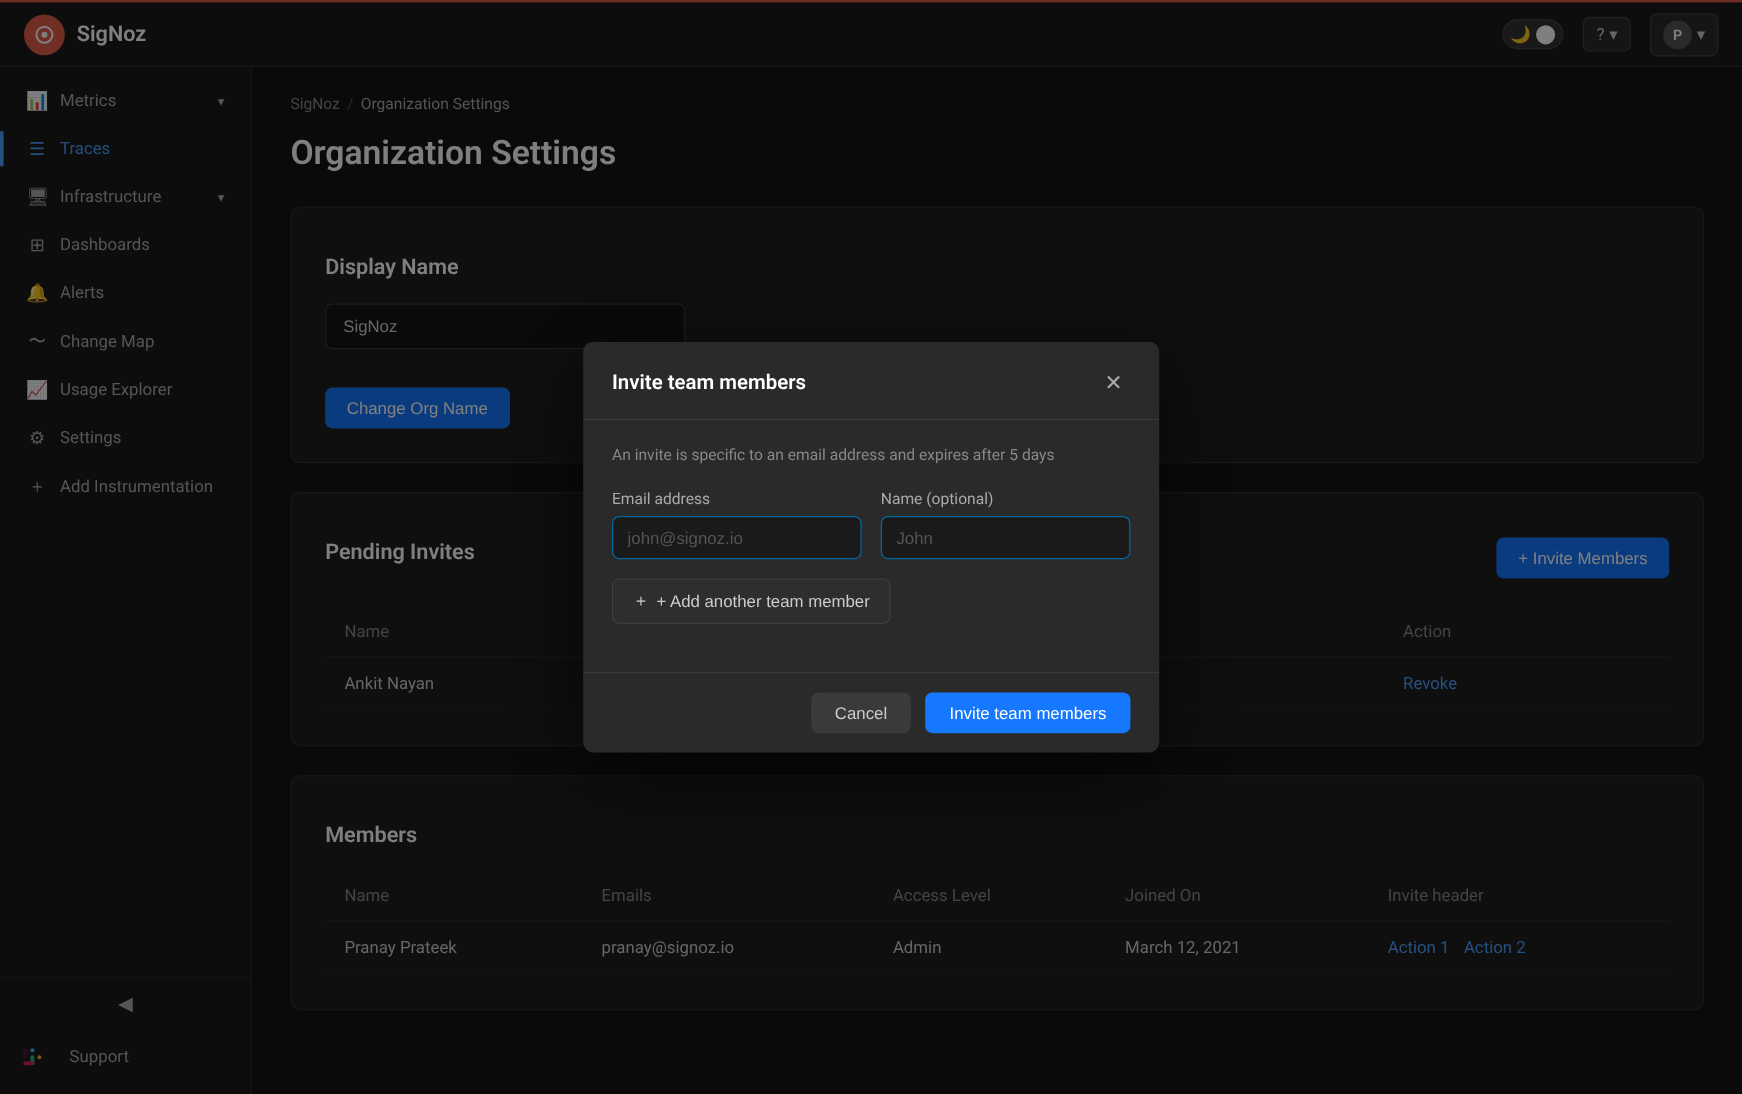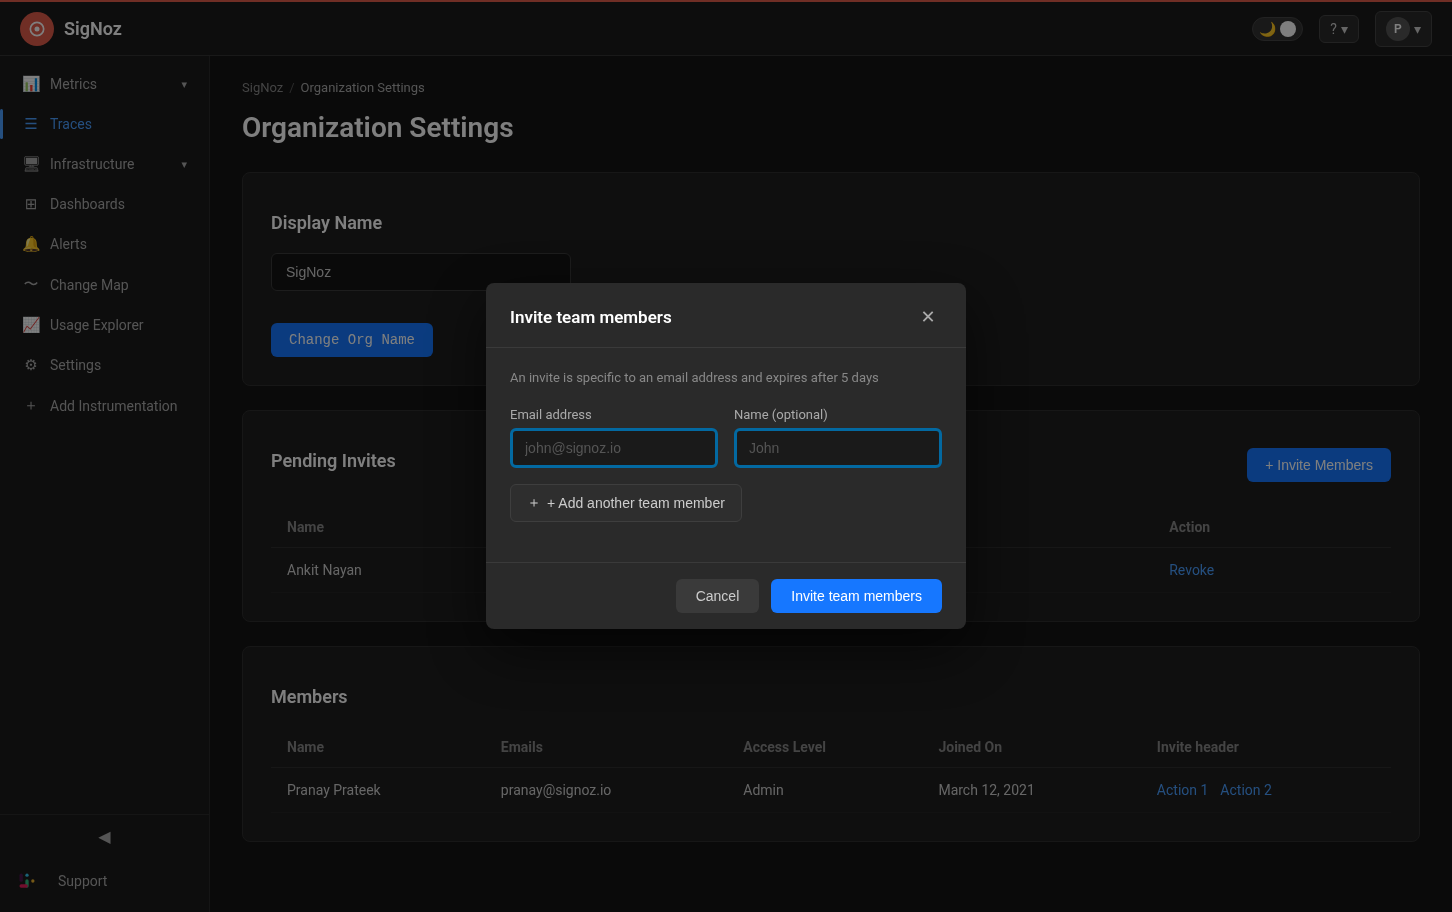--- a/index.html
+++ b/index.html
@@ -247,40 +247,39 @@
       padding: 9px 18px;
       font-size: 14px;
       cursor: pointer;
       display: inline-flex;
       align-items: center;
       gap: 6px;
       font-weight: 500;
     }
     .change-org-btn {
       margin-top: 16px;
-      font-family: Liberation Mono, monospace;
     }
 
     
     .section-header {
       display: flex;
       align-items: center;
       justify-content: space-between;
       margin-bottom: 16px;
     }
     .table {
       width: 100%;
       border-collapse: collapse;
       font-size: 14px;
     }
     .table th {
       text-align: left;
       padding: 12px 16px;
       color: #888;
-      font-weight: 700;
+      font-weight: 400;
       border-bottom: 1px solid #2e2e2e;
     }
     .table td {
       padding: 14px 16px;
       border-bottom: 1px solid #252525;
       color: #ccc;
     }
     .action-link {
       color: #4a9eff;
       cursor: pointer;
@@ -353,21 +352,21 @@
     }
     .form-label {
       font-size: 13px;
       color: #aaa;
       margin-bottom: 6px;
       display: block;
     }
     .form-input {
       width: 100%;
       background: #1a1a1a;
-      border: 3px solid #0369a1;
+      border: 1px solid #0369a1;
       border-radius: 6px;
       color: #f0abfc;
       padding: 9px 12px;
       font-size: 14px;
       outline: none;
     }
     .form-input::placeholder { color: #555; }
     .add-member-btn {
       background: #2e2e2e;
       border: 1px solid #3e3e3e;

